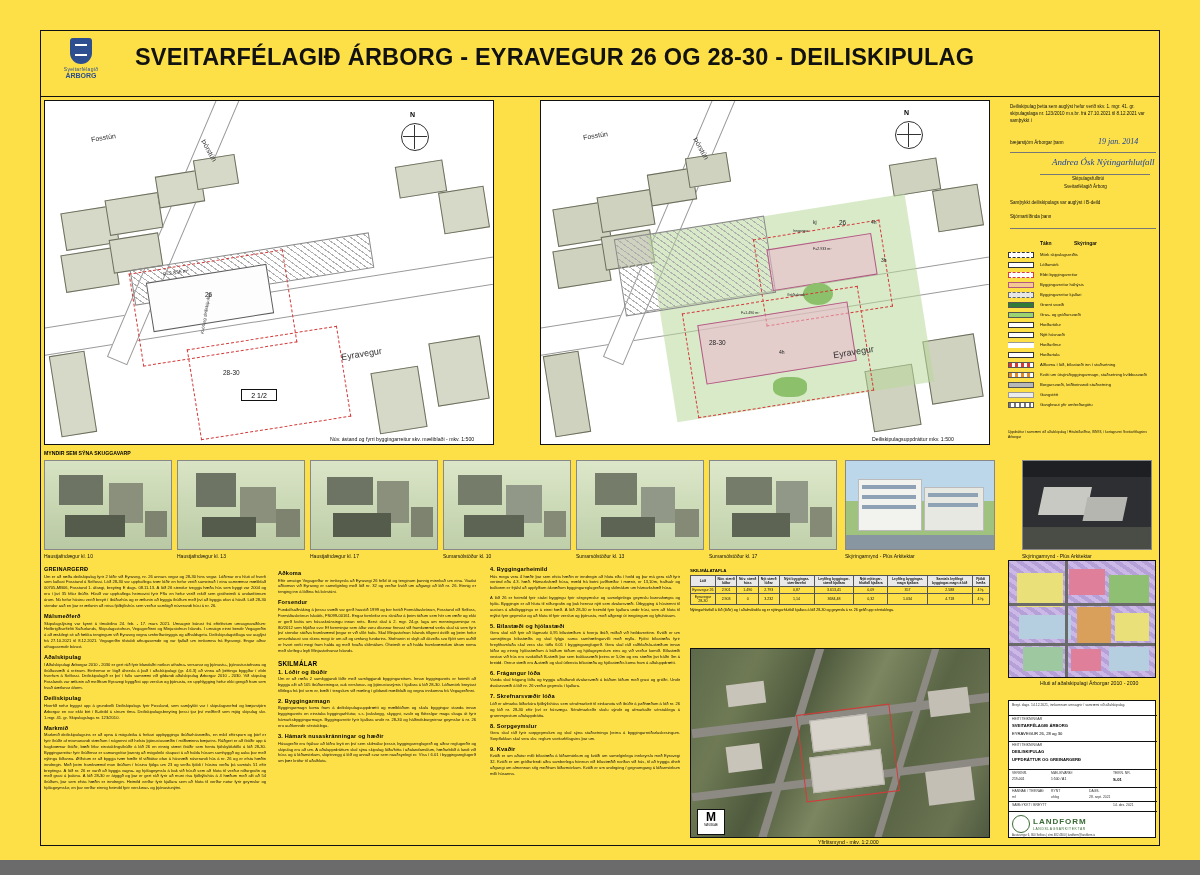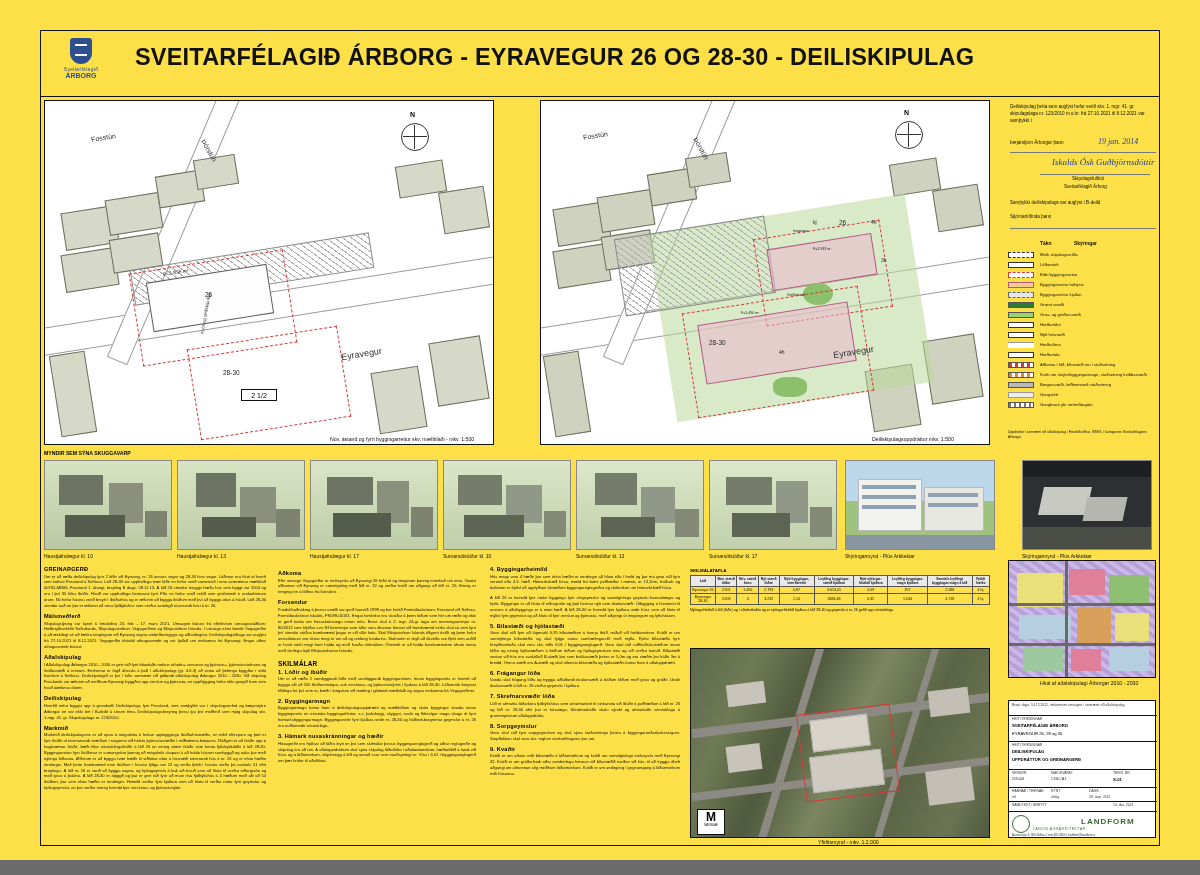--- a/index.html
+++ b/index.html
@@ -64,21 +64,21 @@
   .p-sec{font-size:4.1px;line-height:1.45;margin:0 0 4px 0;text-align:justify;color:#111;}
   .col{position:absolute;}
   
   table.tbl{border-collapse:collapse;font-size:3.6px;width:100%;}
   table.tbl th,table.tbl td{border:.4px solid #555;padding:1px 1px;text-align:center;color:#111;}
   table.tbl th{background:#e9e9e9;font-weight:bold;font-size:3.4px;}
   
   .tb{position:absolute;border:1px solid #111;box-sizing:border-box;background:#fff;}
   .tbsmall{font-size:4.2px;}
   .tbtiny{font-size:3.4px;color:#333;}
-  .landform{font-size:8px;letter-spacing:1px;color:#3a6b35;font-weight:bold;margin-left:48px;}
+  .landform{font-size:8px;letter-spacing:1px;color:#3a6b35;font-weight:bold;}
   
   .aerial{position:absolute;overflow:hidden;}
   .kort{position:absolute;overflow:hidden;}
 </style>
 </head>
 <body>
 
 <div id="sheet">
 
   <div id="header">
@@ -367,21 +367,21 @@
         <div style="font-size:2.6px;text-align:center;">MÆLIBLAÐ</div>
       </div>
     </div>
   </div>
   <div class="capt" style="left:818px;top:839px;">Yfirlitsmynd - mkv. 1:2.000</div>
 
   <div class="rtext" style="left:1010px;top:104px;width:146px;">Deiliskipulag þetta sem auglýst hefur verið skv. 1. mgr. 41. gr. skipulagslaga nr. 123/2010 m.s.br. frá 27.10.2021 til 8.12.2021 var samþykkt í</div>
   <div class="rtext" style="left:1010px;top:140px;width:100px;">bæjarstjórn Árborgar þann</div>
   <div class="rtext sig" style="left:1098px;top:136px;font-size:8px;">19 jan. 2014</div>
   <div class="hline" style="left:1010px;top:152px;width:146px;height:.5px;background:#777;"></div>
-  <div class="rtext sig" style="left:1052px;top:156px;font-size:9px;">Iskalds Ósk Guðbjörnsdóttir</div>
+  <div class="rtext sig" style="left:1052px;top:156px;font-size:9px;">Andrea Ósk Nýtingarhlutfall</div>
   <div class="hline" style="left:1040px;top:174px;width:110px;height:.5px;background:#777;"></div>
   <div class="rtext" style="left:1072px;top:176px;">Skipulagsfulltrúi</div>
   <div class="rtext" style="left:1064px;top:184px;">Sveitarfélagið Árborg</div>
   <div class="rtext" style="left:1010px;top:200px;width:146px;">Samþykkt deiliskipulags var auglýst í B-deild</div>
   <div class="rtext" style="left:1010px;top:214px;width:146px;">Stjórnartíðinda þann</div>
   <div class="hline" style="left:1010px;top:228px;width:146px;height:.5px;background:#777;"></div>
 
   <div class="rtext" style="left:1040px;top:240px;font-weight:bold;font-size:5px;">Tákn</div>
   <div class="rtext" style="left:1074px;top:240px;font-weight:bold;font-size:5px;">Skýringar</div>
 

